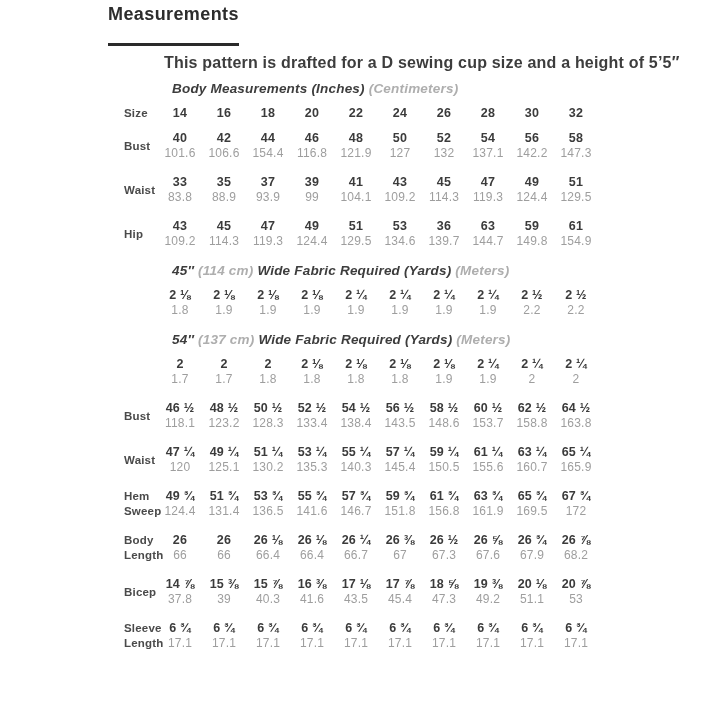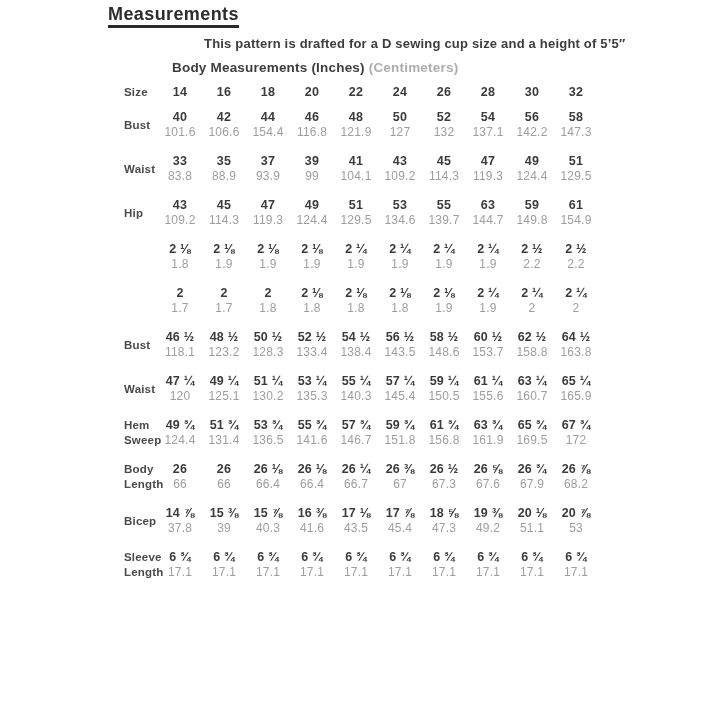--- a/index.html
+++ b/index.html
@@ -5,29 +5,29 @@
   html, body { margin:0; padding:0; }
   body {
     width:720px; height:720px; background:#ffffff; overflow:hidden;
     font-family:"Liberation Sans","DejaVu Sans",sans-serif;
     color:#3d3d3d; -webkit-font-smoothing:antialiased;
   }
   .page { padding:4px 0 0 108px; }
   .title {
     display:inline-block; margin:0; font-size:18px; font-weight:700;
     letter-spacing:.4px; color:#2d2d2d;
-    border-bottom:3px solid #2a2a2a; padding-bottom:0;
+    border-bottom:3px solid #2a2a2a; padding-bottom:18px;
   }
   .note {
-    margin:8px 0 0 96px; font-size:13px; font-weight:700;
+    margin:8px 0 0 56px; font-size:16px; font-weight:700;
     color:#3d3d3d; letter-spacing:.2px;
   }
   .heading {
     margin:14px 0 10px 64px; font-size:13.5px; font-weight:700;
-    letter-spacing:.2px; color:#3d3d3d;
+    letter-spacing:.2px; color:#3d3d3d;font-style:italic;
   }
   .heading.first { margin-top:9px; }
   .heading .gray { color:#aeaeae; }
   .trow {
     display:grid; grid-template-columns:50px repeat(10,44px);
     align-items:center; margin-bottom:14px;
   }
   .trow.sizes { margin-bottom:10px; }
   .labelcell {
     font-size:11.5px; font-weight:700; color:#4a4a4a;
@@ -191,40 +191,46 @@
           </div>
           <div class="cell">
             <div class="in">51</div>
             <div class="cm">129.5</div>
           </div>
           <div class="cell">
             <div class="in">53</div>
             <div class="cm">134.6</div>
           </div>
           <div class="cell">
-            <div class="in">55</div>
+            <div class="in">36</div>
             <div class="cm">139.7</div>
           </div>
           <div class="cell">
             <div class="in">63</div>
             <div class="cm">144.7</div>
           </div>
           <div class="cell">
             <div class="in">59</div>
             <div class="cm">149.8</div>
           </div>
           <div class="cell">
             <div class="in">61</div>
             <div class="cm">154.9</div>
           </div>
         </div>
       </div>
   </section>
 
   <section>
+    <h2 class="heading">
+      <span>45″</span>
+      <span class="gray">(114 cm)</span>
+      <span>Wide Fabric Required (Yards)</span>
+      <span class="gray">(Meters)</span>
+    </h2>
     <div class="trow">
         <div class="labelcell"></div>
         <div class="cell">
           <div class="in">2 ⅛</div>
           <div class="cm">1.8</div>
         </div>
         <div class="cell">
           <div class="in">2 ⅛</div>
           <div class="cm">1.9</div>
         </div>
@@ -257,20 +263,26 @@
           <div class="cm">2.2</div>
         </div>
         <div class="cell">
           <div class="in">2 ½</div>
           <div class="cm">2.2</div>
         </div>
       </div>
   </section>
 
   <section>
+    <h2 class="heading">
+      <span>54″</span>
+      <span class="gray">(137 cm)</span>
+      <span>Wide Fabric Required (Yards)</span>
+      <span class="gray">(Meters)</span>
+    </h2>
     <div class="trow">
         <div class="labelcell"></div>
         <div class="cell">
           <div class="in">2</div>
           <div class="cm">1.7</div>
         </div>
         <div class="cell">
           <div class="in">2</div>
           <div class="cm">1.7</div>
         </div>

